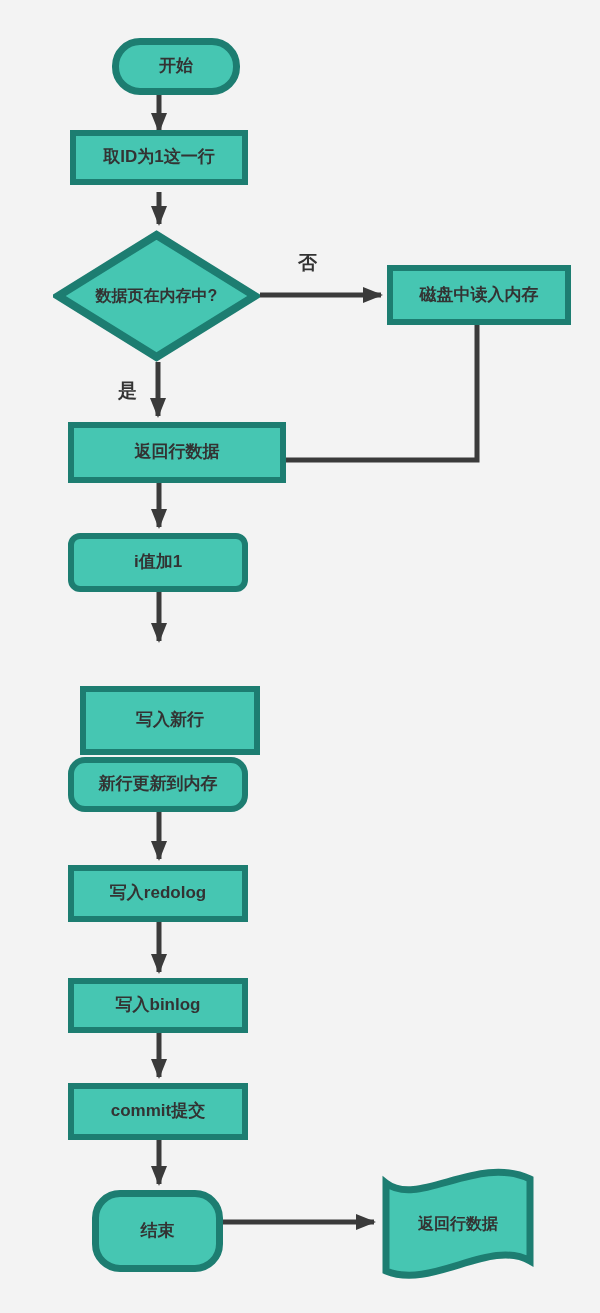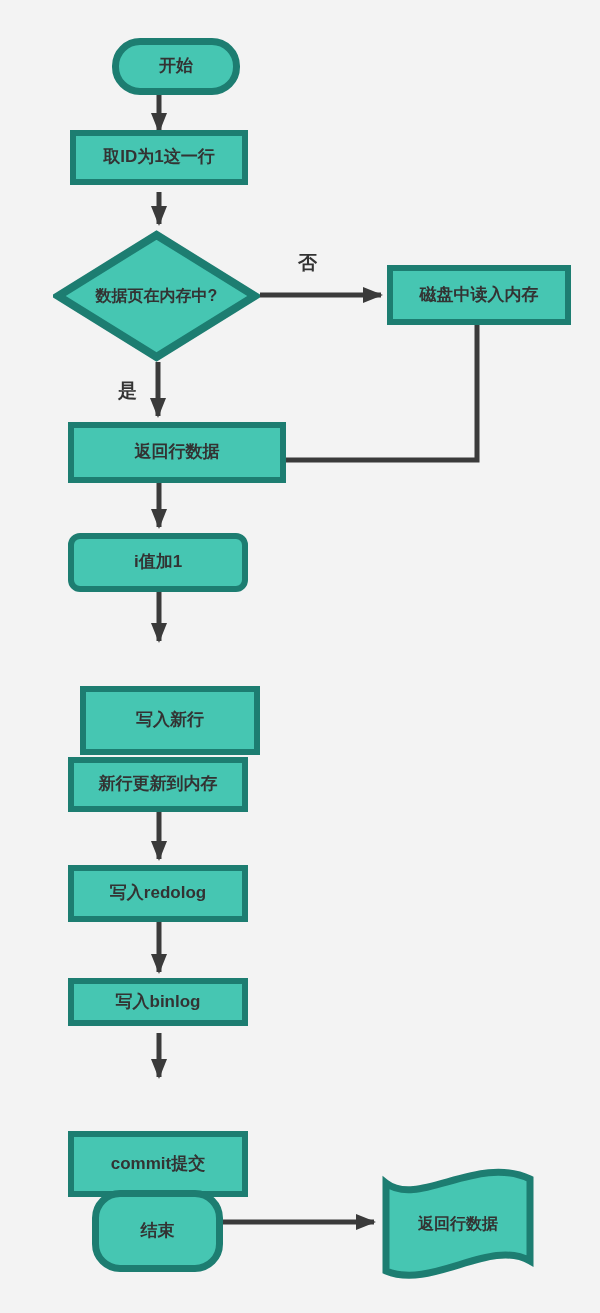--- a/index.html
+++ b/index.html
@@ -132,33 +132,33 @@
   </div>
 
   <div class="node" style="left:68px; top:533px; width:180px; height:59px;border-radius:12px;">
     <span>i值加1</span>
   </div>
 
   <div class="node" style="left:80px; top:647px; width:180px; height:69px;margin-top:39px;">
     <span>写入新行</span>
   </div>
 
-  <div class="node" style="left:68px; top:757px; width:180px; height:55px;">
+  <div class="node" style="left:68px; top:757px; width:180px; height:55px;border-radius:17px;">
     <span>新行更新到内存</span>
   </div>
 
   <div class="node" style="left:68px; top:865px; width:180px; height:57px;">
     <span>写入redolog</span>
   </div>
 
-  <div class="node" style="left:68px; top:978px; width:180px; height:48px;">
+  <div class="node" style="left:68px; top:978px; width:180px; height:55px;">
     <span>写入binlog</span>
   </div>
 
-  <div class="node" style="left:68px; top:1131px; width:180px; height:66px;">
+  <div class="node" style="left:68px; top:1083px; width:180px; height:57px;">
     <span>commit提交</span>
   </div>
 
   <div class="node terminator" style="left:92px; top:1190px; width:131px; height:82px;">
     <span>结束</span>
   </div>
 
   <div class="shape-node" style="left:378px; top:1164px; width:160px; height:120px;">
     <svg width="160" height="120" viewBox="0 0 160 120">
       <path class="shape-fill" d="M8,19 C 40,44 100,-10 152,15 L152,97 C 112,74 54,126 8,107 Z" stroke-width="7" stroke-linejoin="miter"></path>

